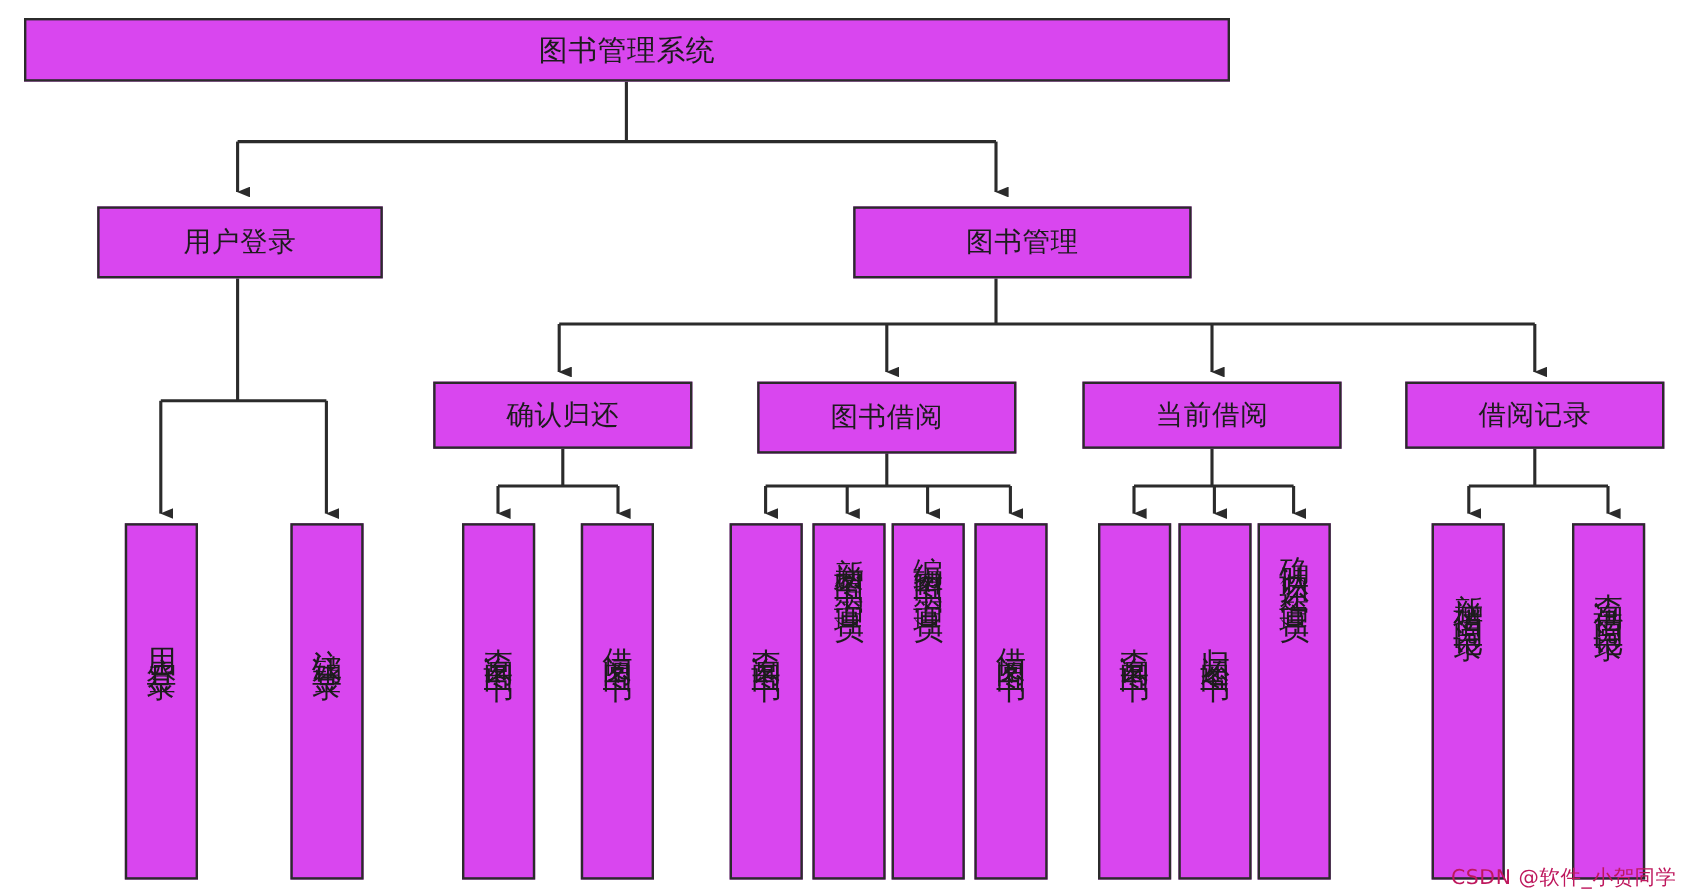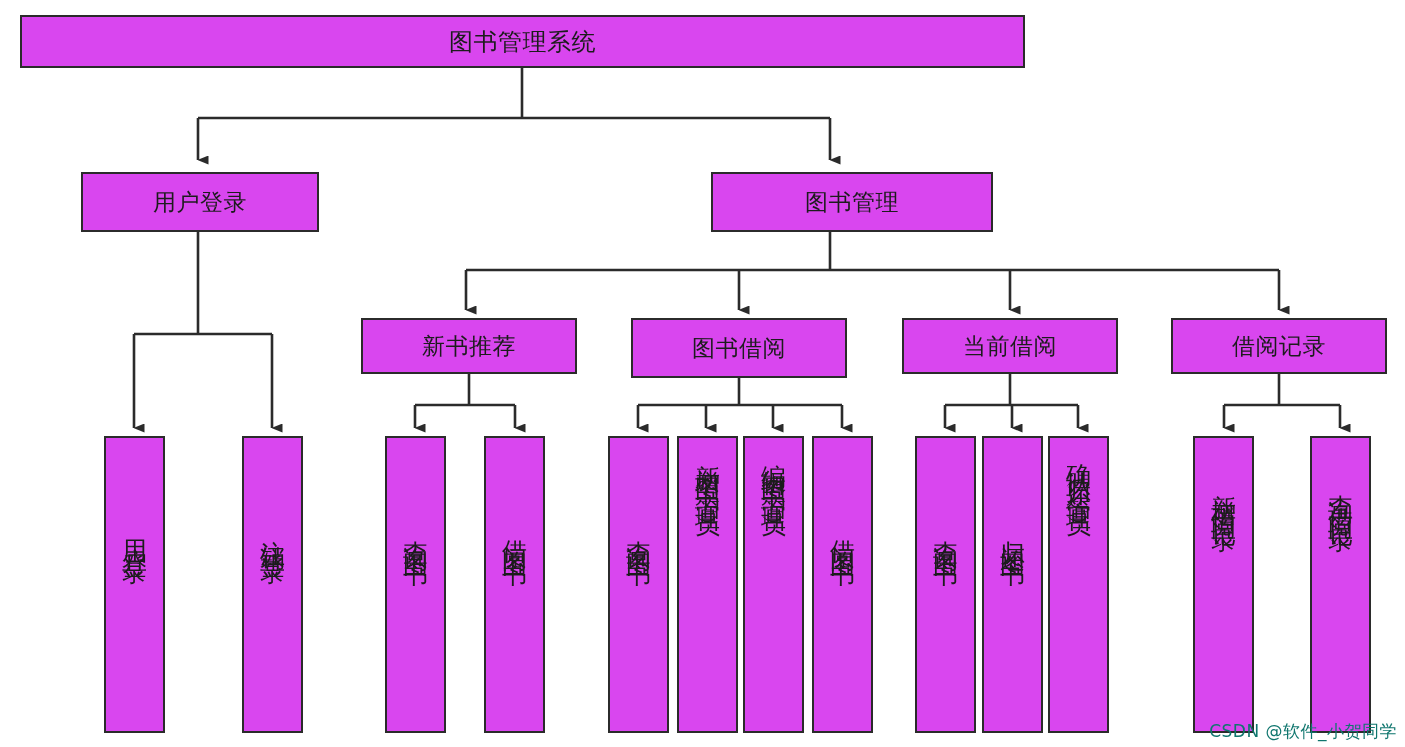--- a/index.html
+++ b/index.html
@@ -68,21 +68,21 @@
     margin-top: 76px;
   }
   .node.v.mid2 .label {
     margin-top: 30px;
   }
   #watermark {
     position: absolute;
     right: 8px;
     bottom: 4px;
     font-size: 17px;
-    color: #0f766e;
+    color: #be185d;
     letter-spacing: 0.5px;
     white-space: nowrap;
     font-family: "DejaVu Sans", "Liberation Sans", sans-serif;
   }
 </style>
 </head>
 <body>
 
 <div id="canvas">
 
@@ -141,21 +141,21 @@
   </div>
 
   <div class="node h" style="left:81px; top:172px; width:238px; height:60px;">
     <span class="label">用户登录</span>
   </div>
   <div class="node h" style="left:711px; top:172px; width:282px; height:60px;">
     <span class="label">图书管理</span>
   </div>
 
   <div class="node h" style="left:361px; top:318px; width:216px; height:56px;">
-    <span class="label">新书推荐</span>
+    <span class="label">确认归还</span>
   </div>
   <div class="node h" style="left:631px; top:318px; width:216px; height:60px;">
     <span class="label">图书借阅</span>
   </div>
   <div class="node h" style="left:1171px; top:318px; width:216px; height:56px;">
     <span class="label">借阅记录</span>
   </div>
   <div class="node h" style="left:902px; top:318px; width:216px; height:56px;">
     <span class="label">当前借阅</span>
   </div>

